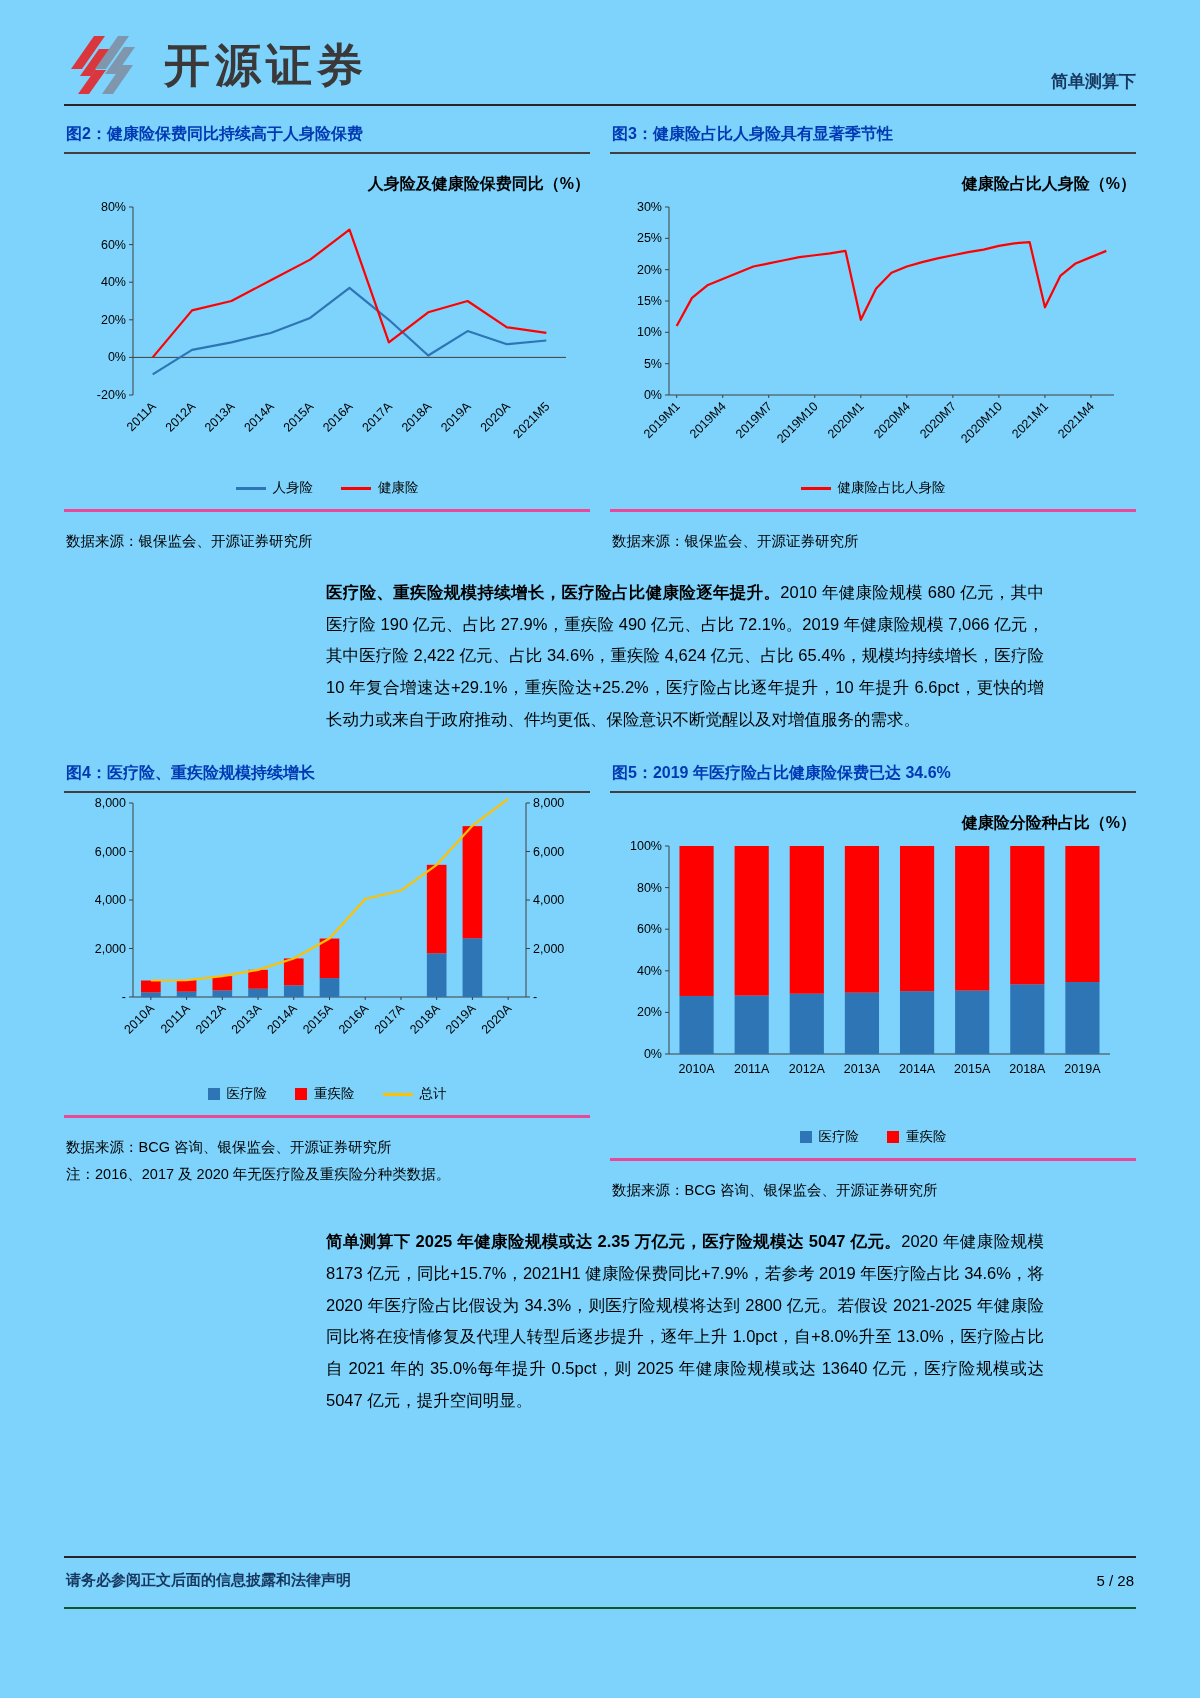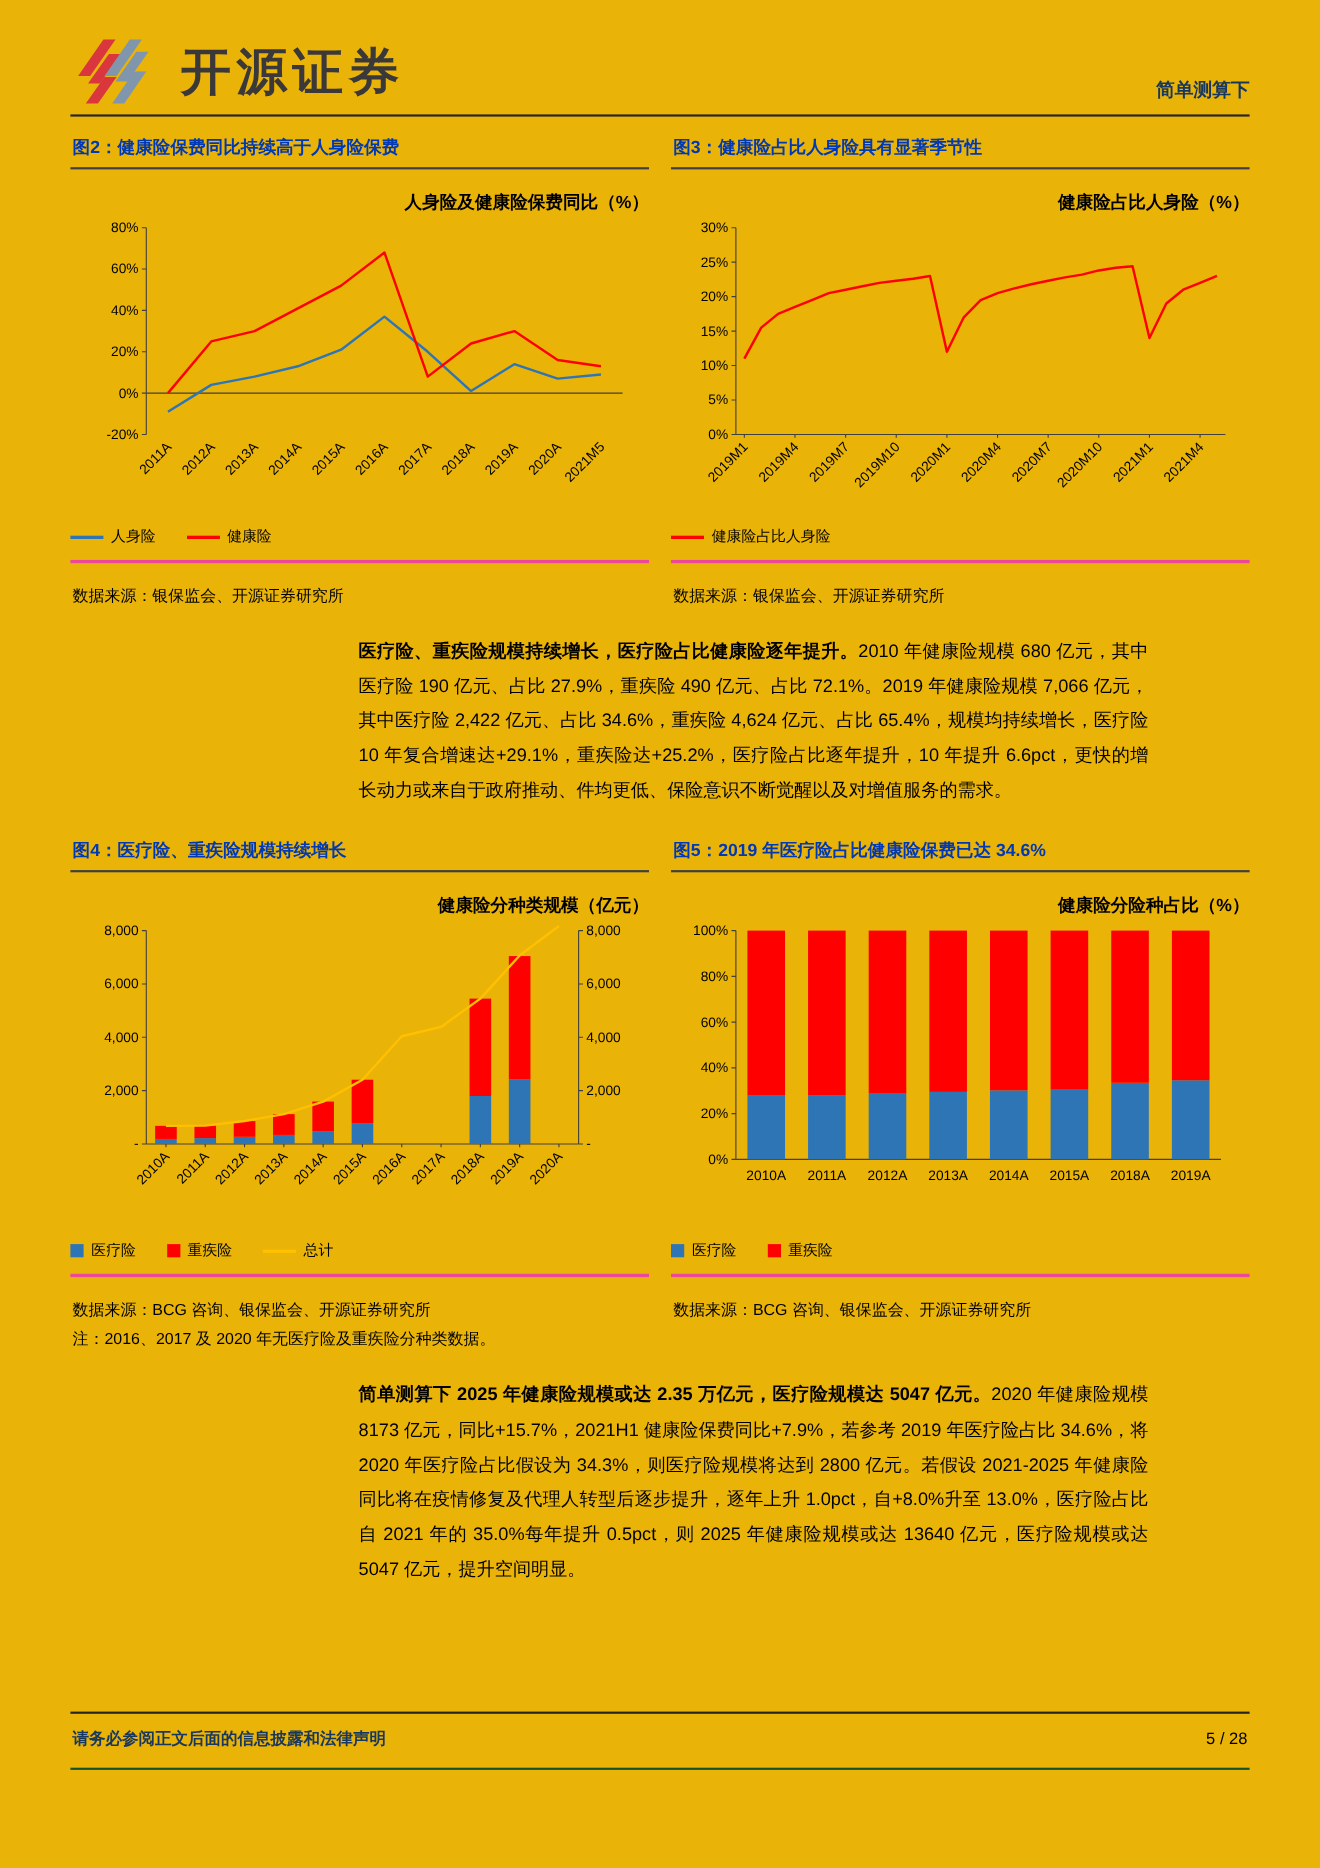--- a/index.html
+++ b/index.html
@@ -1,34 +1,34 @@
 <!DOCTYPE html>
 <html><head>
 <meta charset="utf-8">
 <style>
   *{box-sizing:border-box;margin:0;padding:0}
   body{background:#fff;color:#000;font-family:"Liberation Sans","DejaVu Sans",sans-serif}
-  .page{position:relative;width:1200px;height:1698px;background:#eab308;margin:0 auto;overflow:hidden}
+  .page{position:relative;width:1200px;height:1698px;background:#7dd3fc;margin:0 auto;overflow:hidden}
   .inner{padding:0 64px}
 
   .header{display:flex;justify-content:space-between;align-items:flex-end;
           padding:34px 0 8px;border-bottom:2px solid #262626}
   .logo{display:flex;align-items:center;gap:16px}
   .logo-text{font-size:46px;font-weight:bold;color:#3a3838;letter-spacing:5px;line-height:1}
   .report-type{font-size:17px;font-weight:bold;color:#17375e;padding-bottom:3px}
 
   .figrow{display:flex;gap:20px;margin-top:14px}
   .figcol{flex:1;min-width:0}
   .figcap{font-size:16px;font-weight:bold;color:#0039b3;padding:4px 2px 7px;
           border-bottom:2px solid #404040;white-space:nowrap}
   .charttitle{text-align:right;font-size:16px;font-weight:bold;margin:20px 0 2px}
   .chartbox{display:flex;justify-content:center}
   svg text{font-family:"Liberation Sans","DejaVu Sans",sans-serif}
 
-  .legend{display:flex;justify-content:flex-start;align-items:center;gap:28px;
+  .legend{display:flex;justify-content:center;align-items:center;gap:28px;
           font-size:13.5px;margin:4px 0 12px;min-height:18px}
   .leg-item{display:inline-flex;align-items:center;gap:7px}
   .leg-line{display:inline-block;width:30px;height:3px}
   .leg-rect{display:inline-block;width:12px;height:12px}
 
   .src{border-top:3px solid #ec4899;margin-top:2px;padding:20px 2px 0;font-size:14.5px}
   .note{font-size:14.5px;margin-top:8px;padding:0 2px}
 
   .para{margin:26px 0 0 262px;width:718px;font-size:16.5px;line-height:1.92;
         text-align:justify;color:#000}
@@ -165,21 +165,20 @@
           </div>
         <div class="src">数据来源：银保监会、开源证券研究所</div>
       </section>
     </div>
 
     <p class="para"><b>医疗险、重疾险规模持续增长，医疗险占比健康险逐年提升。</b><span>2010 年健康险规模 680 亿元，其中医疗险 190 亿元、占比 27.9%，重疾险 490 亿元、占比 72.1%。2019 年健康险规模 7,066 亿元，其中医疗险 2,422 亿元、占比 34.6%，重疾险 4,624 亿元、占比 65.4%，规模均持续增长，医疗险 10 年复合增速达+29.1%，重疾险达+25.2%，医疗险占比逐年提升，10 年提升 6.6pct，更快的增长动力或来自于政府推动、件均更低、保险意识不断觉醒以及对增值服务的需求。</span></p>
 
     <div class="figrow" style="margin-top:24px">
       <section class="figcol">
         <div class="figcap">图4：医疗险、重疾险规模持续增长</div>
-        <div class="charttitle">健康险分种类规模（亿元）</div>
         <div class="chartbox">
             <svg width="505" height="288" viewBox="0 0 505 288">
               <line x1="54" y1="204" x2="58" y2="204" stroke="#404040" stroke-width="1"></line>
               <text x="51" y="208" text-anchor="end" font-size="12.5" fill="#000">-</text>
               <line x1="451" y1="204" x2="455" y2="204" stroke="#404040" stroke-width="1"></line>
               <text x="458" y="208" text-anchor="start" font-size="12.5" fill="#000">-</text>
               <line x1="54" y1="155.5" x2="58" y2="155.5" stroke="#404040" stroke-width="1"></line>
               <text x="51" y="159.5" text-anchor="end" font-size="12.5" fill="#000">2,000</text>
               <line x1="451" y1="155.5" x2="455" y2="155.5" stroke="#404040" stroke-width="1"></line>
               <text x="458" y="159.5" text-anchor="start" font-size="12.5" fill="#000">2,000</text>

